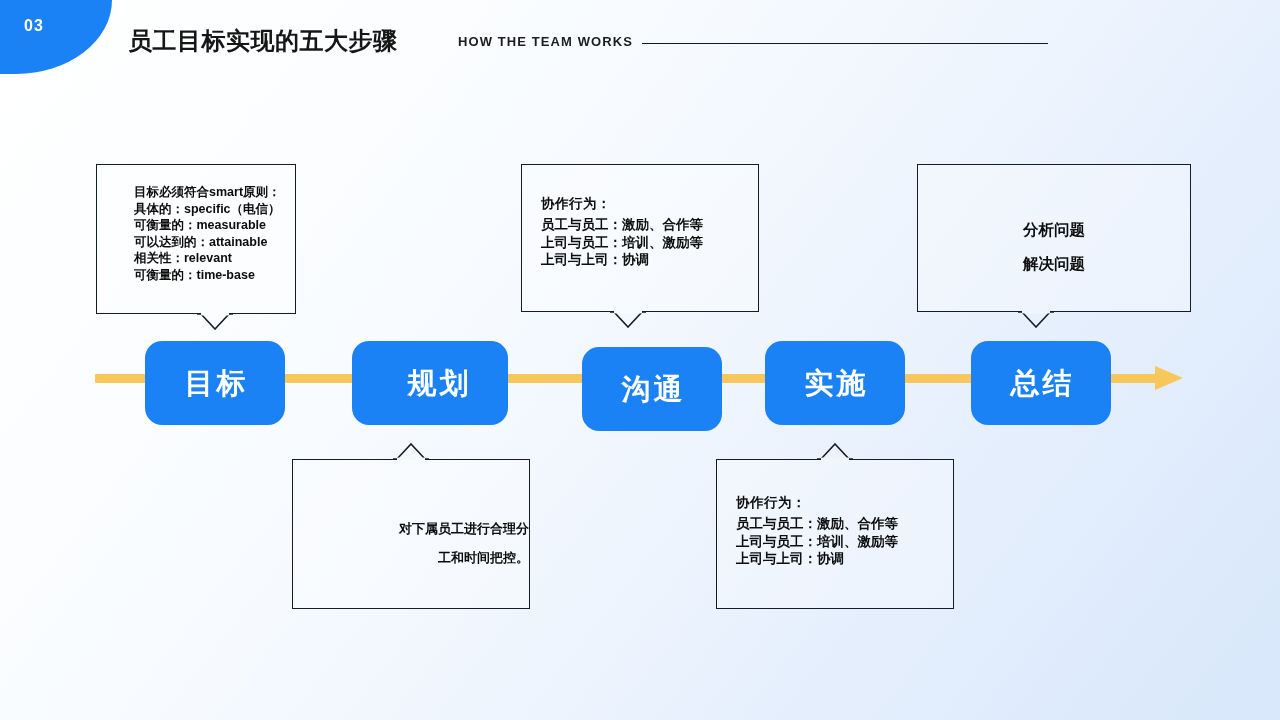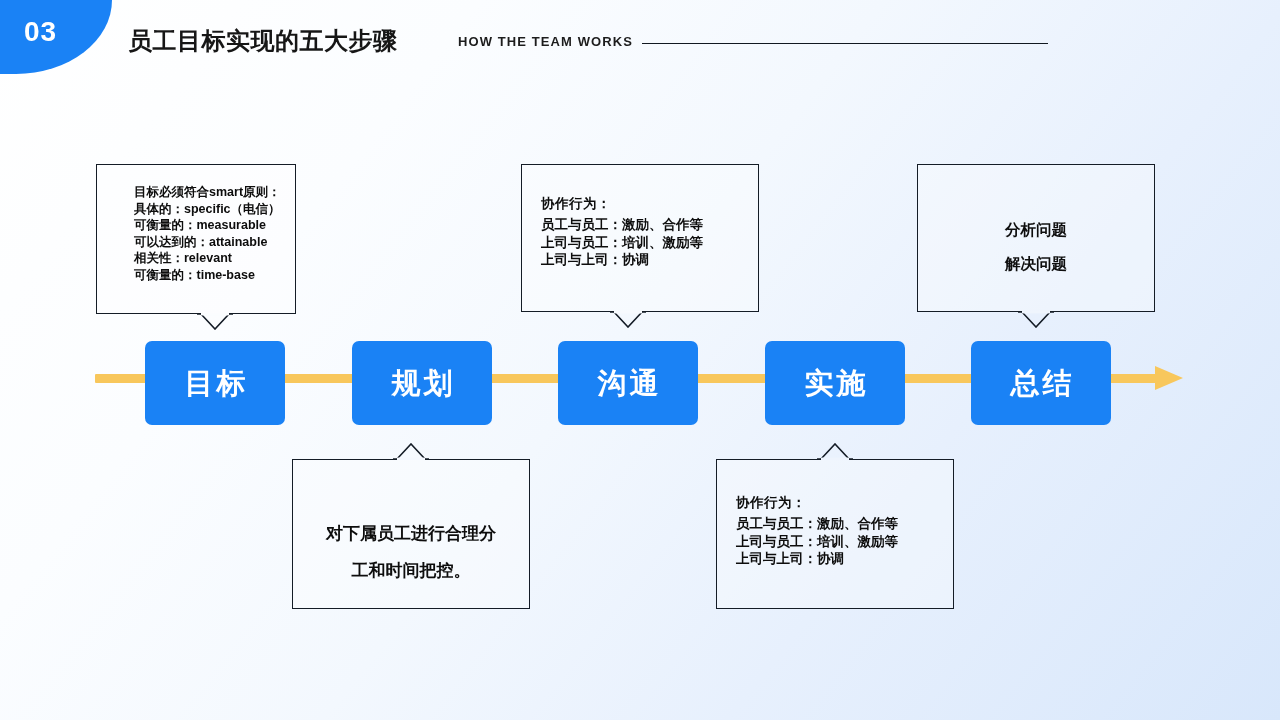--- a/index.html
+++ b/index.html
@@ -35,21 +35,21 @@
     height: 108px;
     background: #1a82f5;
     border-bottom-right-radius: 96px 74px;
     z-index: 3;
   }
   .num-badge .num-text {
     position: absolute;
     left: 64px;
     top: 52px;
     color: #ffffff;
-    font-size: 28px;
+    font-size: 16px;
     font-weight: bold;
     letter-spacing: 1px;
     line-height: 1;
   }
 
   .header-title {
     position: absolute;
     left: 128px;
     top: 28px;
     font-size: 24px;
@@ -103,37 +103,37 @@
     z-index: 1;
   }
 
   
   .step {
     position: absolute;
     top: 341px;
     width: 140px;
     height: 84px;
     background: #1a82f5;
-    border-radius: 7px;
+    border-radius: 17px;
     display: flex;
     align-items: center;
     justify-content: center;
     z-index: 2;
   }
   .step .step-label {
     color: #ffffff;
     font-size: 29px;
     font-weight: bold;
     letter-spacing: 3px;
     text-indent: 3px;
     line-height: 1;
   }
   .step-0 { left: 145px; }
-  .step-1 { left: 352px; }
-  .step-2 { left: 558px; }
+  .step-1 { left: 352px; padding-left: 16px; }
+  .step-2 { left: 582px; margin-top: 6px; }
   .step-3 { left: 765px; }
   .step-4 { left: 971px; }
 
   
   .callout {
     position: absolute;
     border: 1.6px solid #141c26;
     background: rgba(255,255,255,0.30);
     box-sizing: border-box;
     z-index: 2;
@@ -177,35 +177,35 @@
     height: 148px;
   }
   .box-b .body { top: 30px; left: 19px; }
   .box-b .line-title { font-size: 17px; margin-bottom: 3px; letter-spacing: 0.5px; }
   .box-b .line { font-size: 13.5px; }
 
   
   .box-c {
     left: 917px;
     top: 164px;
-    width: 238px;
+    width: 274px;
     height: 148px;
   }
   .box-c .body { top: 48px; left: 0; text-align: center; }
   .box-c .line { font-size: 15.5px; line-height: 2.2; }
 
   
   .box-d {
     left: 292px;
     top: 459px;
     width: 238px;
     height: 150px;
   }
   .box-d .body { top: 55px; left: 0; text-align: center; }
-  .box-d .line { font-size: 17px; line-height: 2.2; }
+  .box-d .line { font-size: 13px; line-height: 2.2; text-align: right; }
 
   
   .box-e {
     left: 716px;
     top: 459px;
     width: 238px;
     height: 150px;
   }
   .box-e .body { top: 34px; left: 19px; }
   .box-e .line-title { font-size: 17px; margin-bottom: 3px; letter-spacing: 0.5px; }

